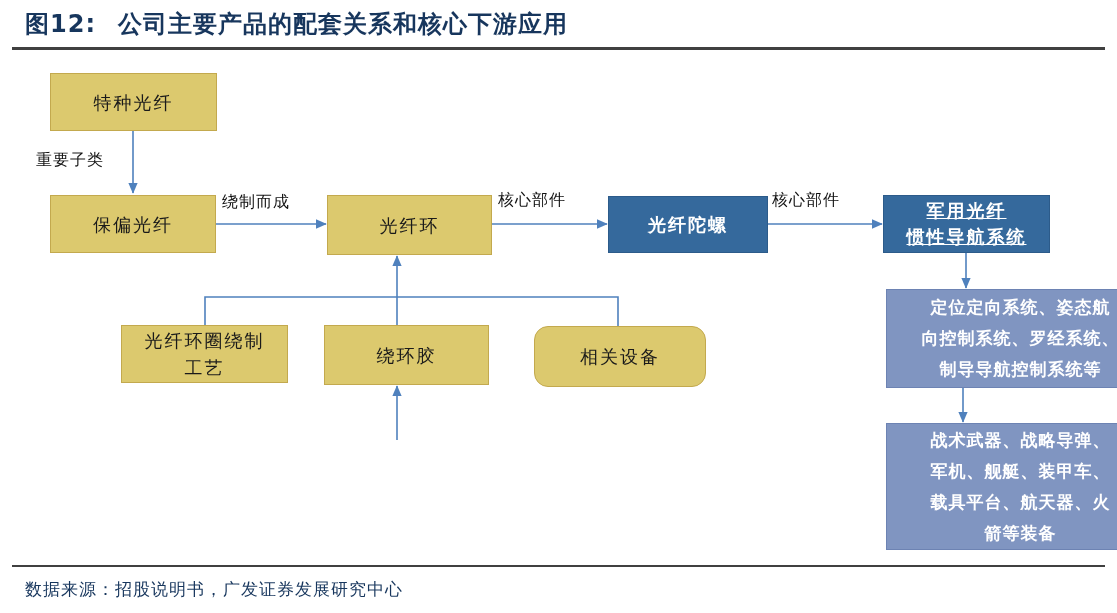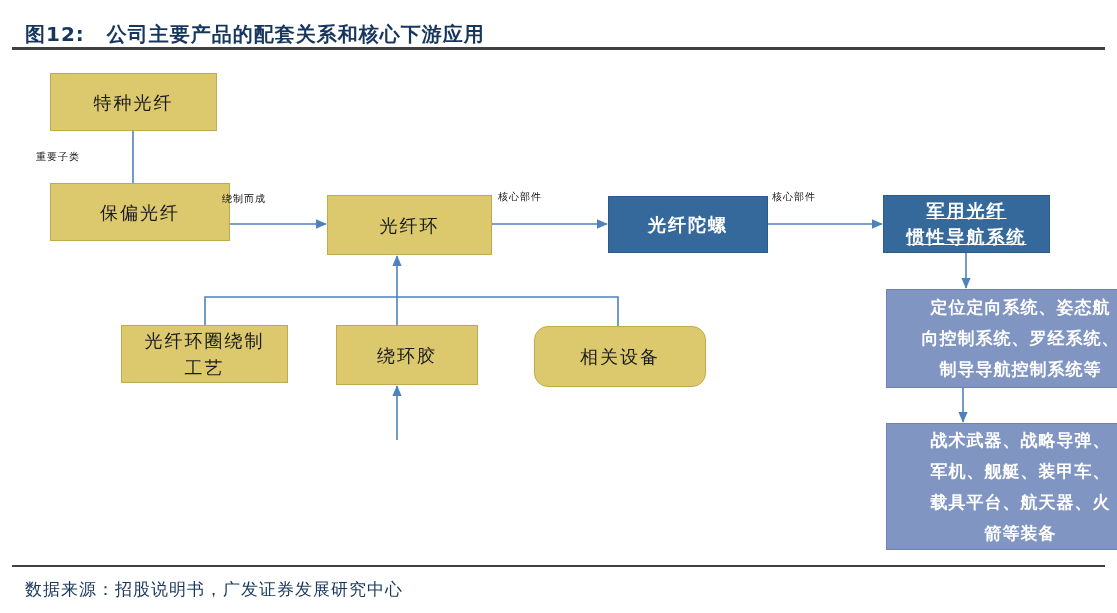--- a/index.html
+++ b/index.html
@@ -5,25 +5,25 @@
   html,body{margin:0;padding:0;background:#ffffff;}
   .canvas{
     position:relative;
     width:1117px;height:613px;
     background:#ffffff;
     font-family:"DejaVu Serif", serif;
     overflow:hidden;
   }
   
   .title-row{
-    position:absolute;left:25px;top:21px;width:1070px;
+    position:absolute;left:25px;top:8px;width:1070px;
     display:flex;align-items:flex-end;
     color:var(--title_color);
     font-family:"DejaVu Sans", sans-serif;
-    font-weight:bold;font-size:20px;letter-spacing:1px;
+    font-weight:bold;font-size:24px;letter-spacing:1px;
   }
   .fig-label{margin-right:22px;}
   .title-rule{
     position:absolute;left:12px;top:47px;width:1093px;height:3px;
     background:var(--rule_color);
   }
   
   .footer-rule{
     position:absolute;left:12px;top:565px;width:1093px;height:2px;
     background:var(--rule_color);
@@ -48,31 +48,31 @@
   }
   .node.darkblue{
     background:var(--dark_blue);border:1px solid var(--dark_blue_border);
     color:#ffffff;font-size:18px;font-weight:bold;letter-spacing:2px;line-height:26px;
   }
   .node.lightblue{
     background:var(--light_blue);border:1px solid var(--light_blue_border);
     color:#ffffff;font-size:17px;font-weight:bold;letter-spacing:1px;line-height:31px;margin-left:48px;
   }
   .edge-label{
-    position:absolute;z-index:1;color:#111111;font-size:10px;letter-spacing:1px;
+    position:absolute;z-index:1;color:#111111;font-size:16px;letter-spacing:1px;
   }
   .center{text-align:left;}
   
   #n-special{left:50px;top:73px;width:167px;height:58px;}
-  #n-pm{left:50px;top:183px;width:180px;height:58px;}
+  #n-pm{left:50px;top:195px;width:166px;height:58px;}
   #n-ring{left:327px;top:195px;width:165px;height:60px;}
   #n-gyro{left:608px;top:196px;width:160px;height:57px;}
   #n-nav{left:883px;top:195px;width:167px;height:58px;text-decoration:underline;}
   #n-winding{left:121px;top:325px;width:167px;height:58px;}
-  #n-glue{left:336px;top:325px;width:142px;height:60px;}
+  #n-glue{left:324px;top:325px;width:165px;height:60px;}
   #n-equip{left:534px;top:326px;width:172px;height:61px;border-radius:14px;}
   #n-material{left:329px;top:440px;width:166px;height:58px;}
   #n-systems{left:838px;top:289px;width:269px;height:99px;}
   #n-weapons{left:838px;top:423px;width:269px;height:127px;}
   
   #l-subtype{left:36px;top:150px;width:100px;}
   #l-wound{left:222px;top:192px;width:104px;}
   #l-core1{left:498px;top:190px;width:104px;}
   #l-core2{left:772px;top:190px;width:104px;}
 </style>

